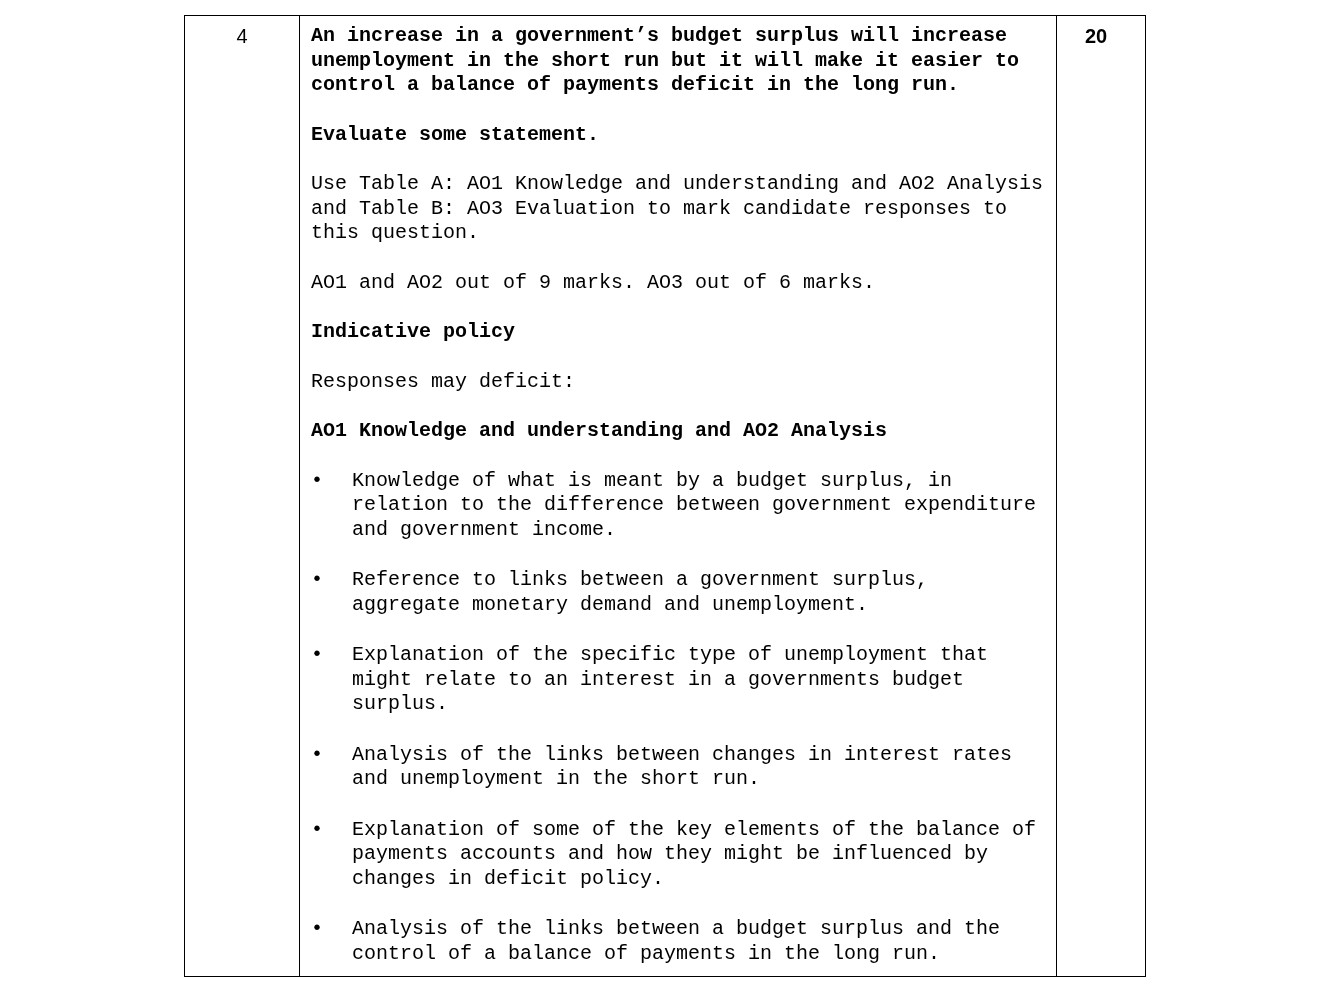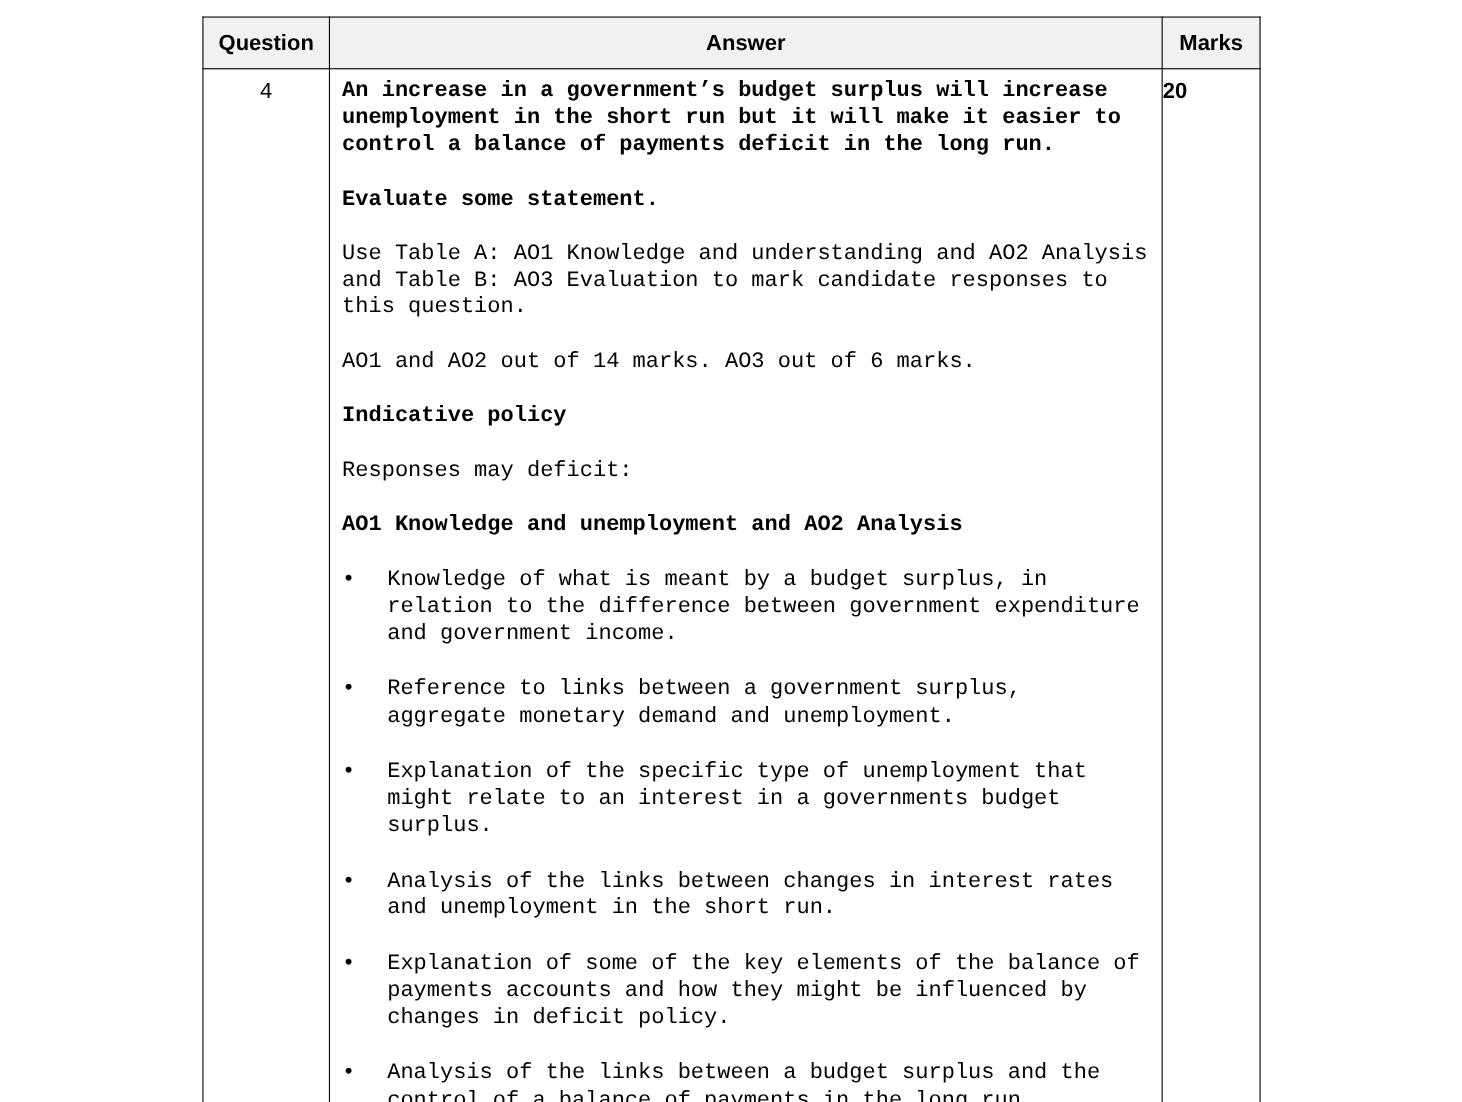--- a/index.html
+++ b/index.html
@@ -2,55 +2,50 @@
 <html><head>
 <meta charset="utf-8">
 <style>
   html, body { margin: 0; padding: 0; background: #ffffff; }
   body { width: 1329px; height: 1002px; position: relative; font-family: "Liberation Sans", sans-serif; color: #000; overflow: hidden; }
   table { position: absolute; left: 184px; top: 15px; width: 961px; border-collapse: collapse; table-layout: fixed; }
   td, th { border: 1px solid #000; vertical-align: top; font-size: 20px; line-height: 24.5px; padding: 0; }
   th { background: #f1f1f1; font-weight: bold; height: 46px; vertical-align: middle; text-align: center; }
   .either { height: 46px; vertical-align: middle; font-weight: bold; padding-left: 18px; border-right: 1px solid #000; }
   .qnum { text-align: center; padding-top: 8px; }
-  .marks { text-align: left; font-weight: bold; padding-top: 8px; padding-right: 10px; }
+  .marks { text-align: center; font-weight: bold; padding-top: 8px; padding-right: 10px; }
   .ans { padding: 8px 12px 10px 11px; font-family: Liberation Mono, monospace; }
   .ans p { margin: 0 0 25px 0; }
   .bold { font-weight: bold; }
   ul { margin: 0; padding: 0; list-style: none; }
   li { position: relative; padding-left: 41px; margin-bottom: 26px; }
   li:last-child { margin-bottom: 0; }
   li .bullet { position: absolute; left: 0; top: 0; width: 20px; }
   tr.body-row td { border-bottom: 1px solid #000; }
 </style>
 </head>
 <body>
 
 <table>
   <colgroup>
     <col style="width:115px">
     <col style="width:757px">
     <col style="width:89px">
   </colgroup>
   <tbody>
-      <tr>
-    <th>Question</th>
-    <th>Answer</th>
-    <th>Marks</th>
-  </tr>
   <tr class="body-row">
     <td class="qnum">4</td>
     <td class="ans">
       <p class="bold">An increase in a government’s budget surplus will increase unemployment in the short run but it will make it easier to control a balance of payments deficit in the long run.</p>
       <p class="bold">Evaluate some statement.</p>
       <p>Use Table A: AO1 Knowledge and understanding and AO2 Analysis and Table B: AO3 Evaluation to mark candidate responses to this question.</p>
-      <p>AO1 and AO2 out of 14 marks. AO3 out of 6 marks.</p>
+      <p>AO1 and AO2 out of 9 marks. AO3 out of 6 marks.</p>
       <p class="bold">Indicative policy</p>
       <p>Responses may deficit:</p>
-      <p class="bold">AO1 Knowledge and unemployment and AO2 Analysis</p>
+      <p class="bold">AO1 Knowledge and understanding and AO2 Analysis</p>
       <ul>
         <li><span class="bullet">•</span><span>Knowledge of what is meant by a budget surplus, in relation to the difference between government expenditure and government income.</span></li>
         <li><span class="bullet">•</span><span>Reference to links between a government surplus, aggregate monetary demand and unemployment.</span></li>
         <li><span class="bullet">•</span><span>Explanation of the specific type of unemployment that might relate to an interest in a governments budget surplus.</span></li>
         <li><span class="bullet">•</span><span>Analysis of the links between changes in interest rates and unemployment in the short run.</span></li>
         <li><span class="bullet">•</span><span>Explanation of some of the key elements of the balance of payments accounts and how they might be influenced by changes in deficit policy.</span></li>
         <li><span class="bullet">•</span><span>Analysis of the links between a budget surplus and the control of a balance of payments in the long run.</span></li>
       </ul>
     </td>
     <td class="marks">20</td>

